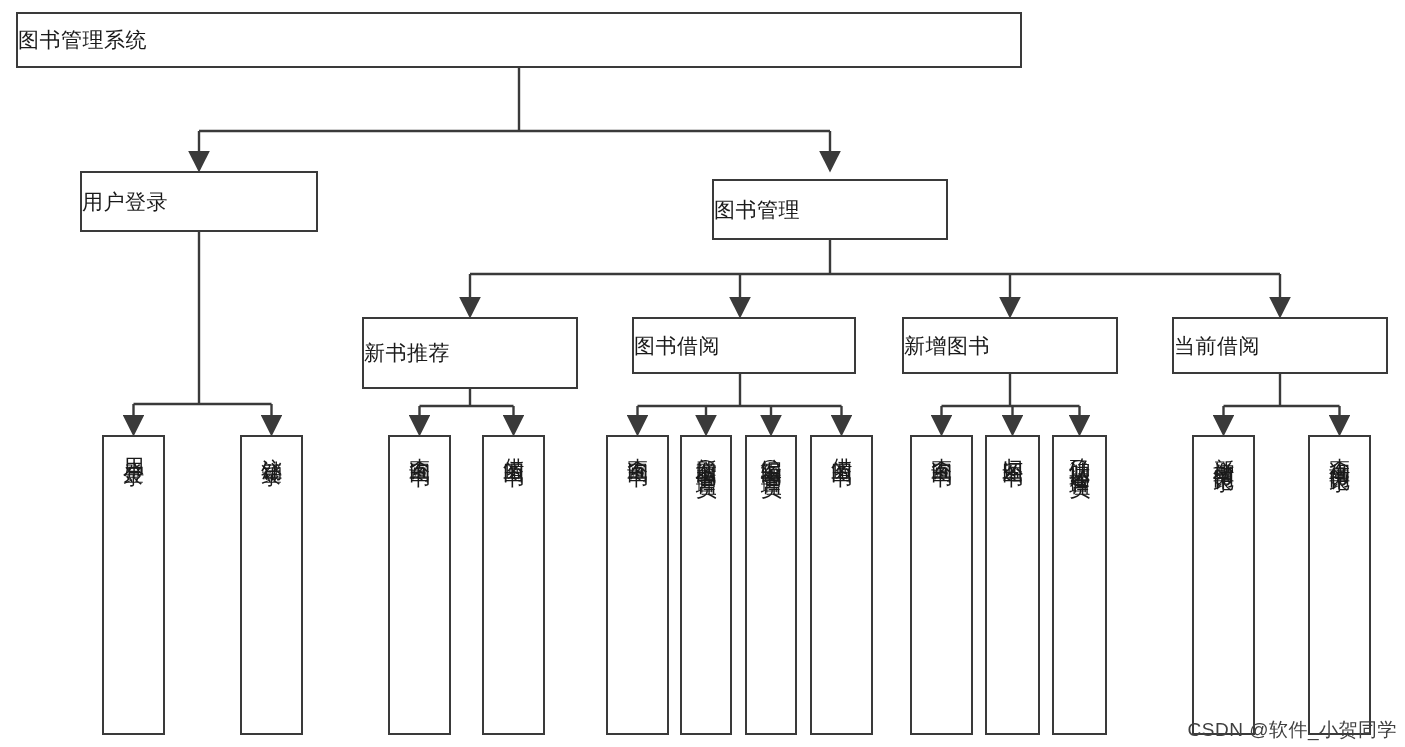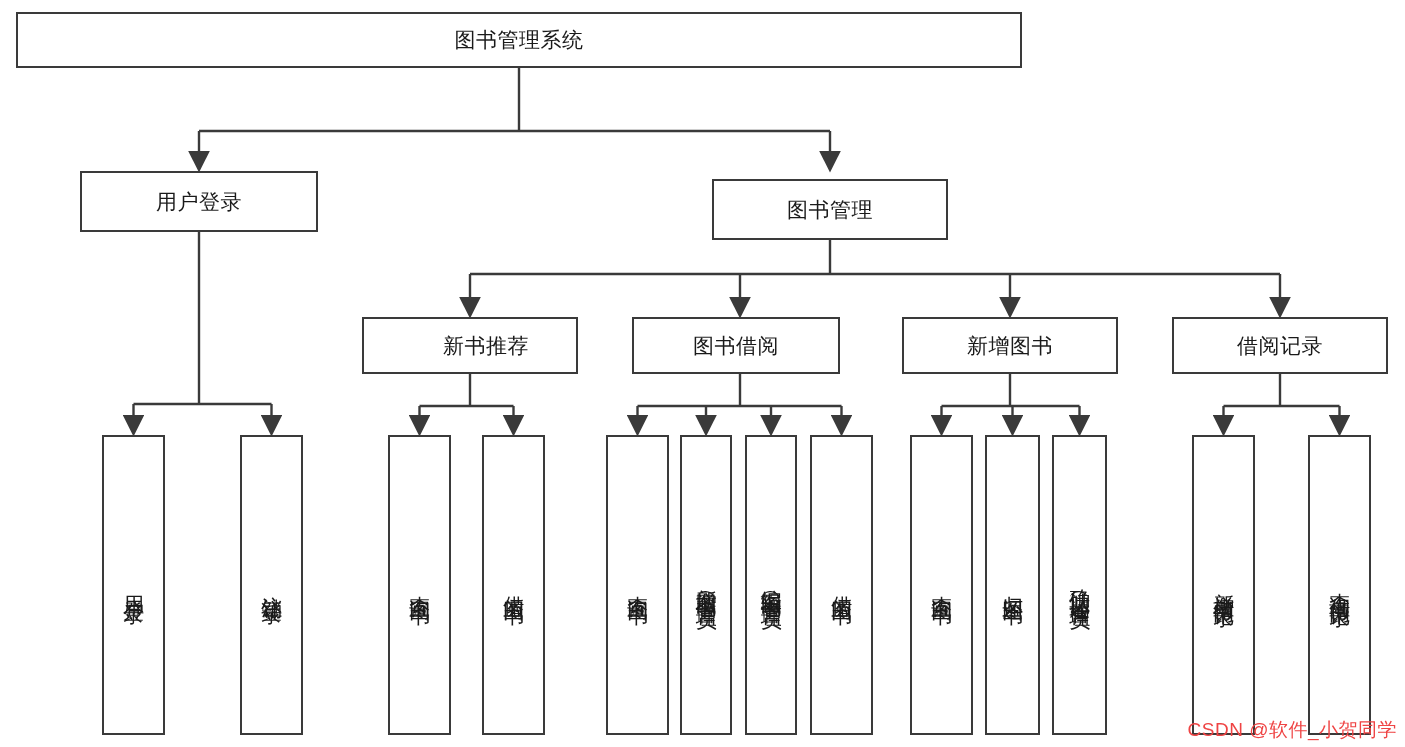--- a/index.html
+++ b/index.html
@@ -25,21 +25,21 @@
     height: 747px;
     pointer-events: none;
   }
   .node {
     position: absolute;
     box-sizing: border-box;
     border: 2.2px solid #3a3a3a;
     background: #ffffff;
     display: flex;
     align-items: center;
-    justify-content: center;
+    justify-content: flex-start;
     color: #1a1a1a;
   }
   .node.horiz {
     font-size: 21px;
     letter-spacing: 0.5px;
     line-height: 1.2;
   }
   .node.vert {
     writing-mode: vertical-rl;
     text-orientation: upright;
@@ -52,21 +52,21 @@
     writing-mode: vertical-rl;
     text-orientation: upright;
     display: block;
     white-space: nowrap;
   }
   #watermark {
     position: absolute;
     right: 8px;
     bottom: 4px;
     font-size: 19px;
-    color: #ef4444;
+    color: #404040;
     white-space: nowrap;
     letter-spacing: 0.5px;
   }
 </style>
 </head>
 <body>
 
 <div id="canvas">
 
   <svg id="edges" viewBox="0 0 1405 747">
@@ -115,31 +115,31 @@
   <div id="nodes">
       <div class="node horiz" style="left: 16px; top: 12px; width: 1006px; height: 56px;">
         <span>图书管理系统</span>
       </div>
       <div class="node horiz" style="left: 80px; top: 171px; width: 238px; height: 61px;">
         <span>用户登录</span>
       </div>
       <div class="node horiz" style="left: 712px; top: 179px; width: 236px; height: 61px;">
         <span>图书管理</span>
       </div>
-      <div class="node horiz" style="left: 362px; top: 317px; width: 216px; height: 57px; padding-left: 32px;">
+      <div class="node horiz" style="left: 362px; top: 317px; width: 216px; height: 72px;">
         <span>新书推荐</span>
       </div>
-      <div class="node horiz" style="left: 632px; top: 317px; width: 208px; height: 57px;">
+      <div class="node horiz" style="left: 632px; top: 317px; width: 224px; height: 57px;">
         <span>图书借阅</span>
       </div>
       <div class="node horiz" style="left: 902px; top: 317px; width: 216px; height: 57px;">
         <span>新增图书</span>
       </div>
       <div class="node horiz" style="left: 1172px; top: 317px; width: 216px; height: 57px;">
-        <span>借阅记录</span>
+        <span>当前借阅</span>
       </div>
       <div class="node vert" style="left: 102px; top: 435px; width: 63px; height: 300px;">
         <span class="vtext">用户登录</span>
       </div>
       <div class="node vert" style="left: 240px; top: 435px; width: 63px; height: 300px;">
         <span class="vtext">注销登录</span>
       </div>
       <div class="node vert" style="left: 388px; top: 435px; width: 63px; height: 300px;">
         <span class="vtext">查询图书</span>
       </div>

